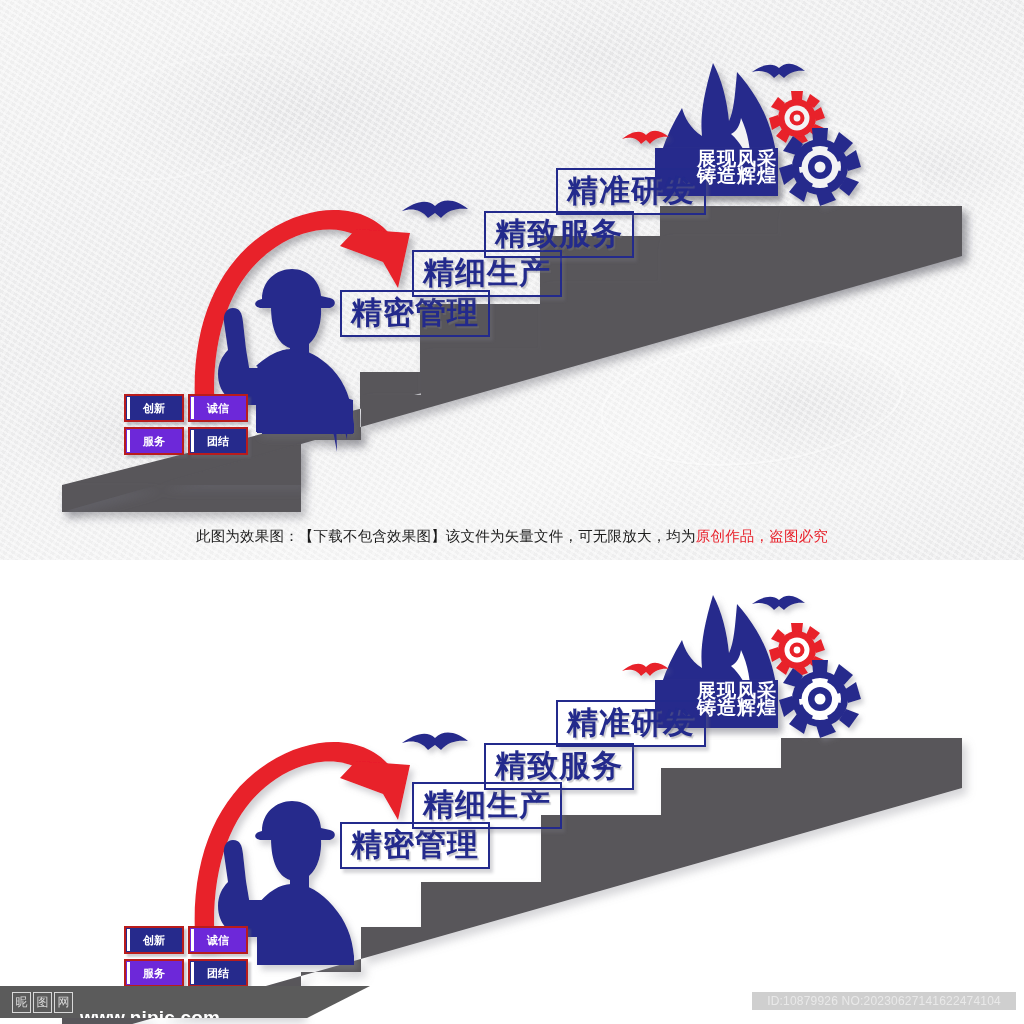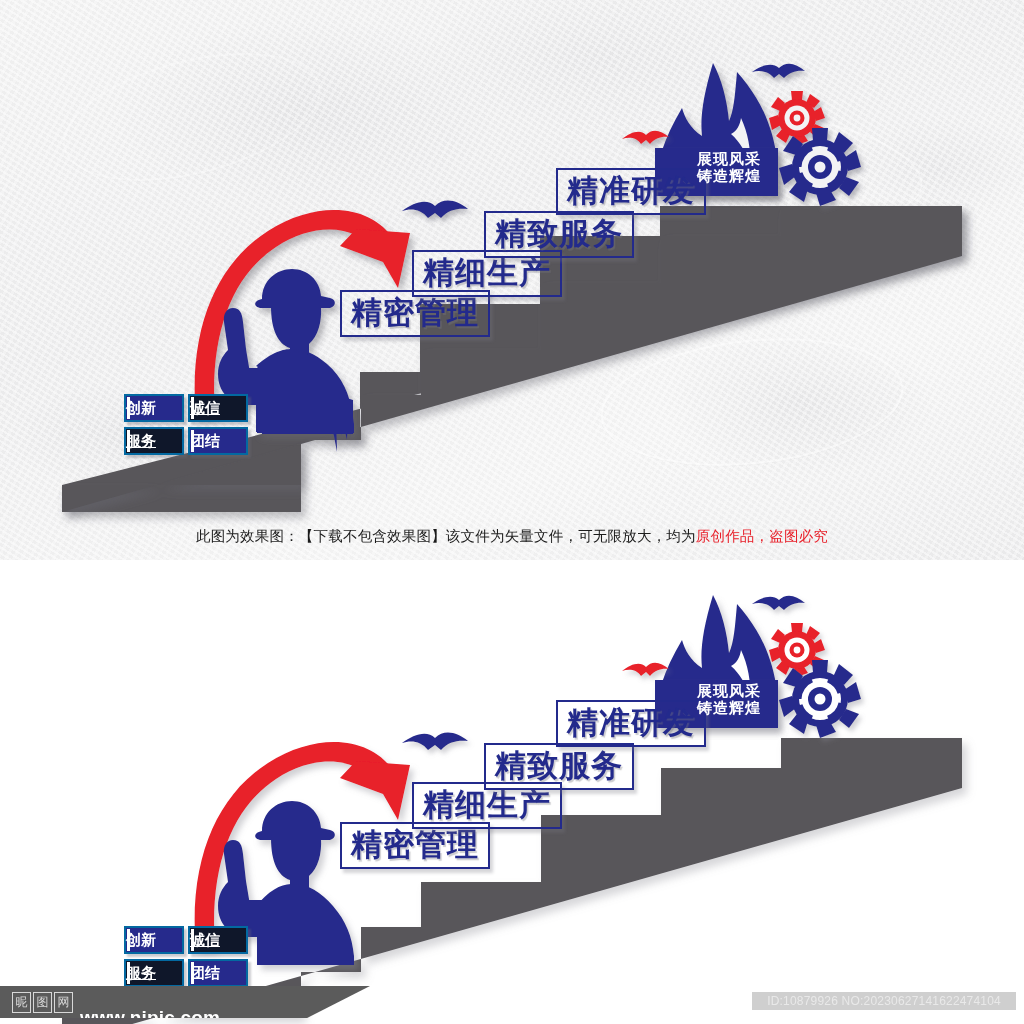--- a/index.html
+++ b/index.html
@@ -56,37 +56,38 @@
     white-space:nowrap;
     text-shadow:1.5px 2px 1px rgba(120,120,130,.38);
     box-shadow:3px 4px 3px rgba(120,120,130,.30);
   }
 
   
   .badges{position:absolute;width:132px;}
   .badge{
     display:inline-block;
     width:56px;height:24px;line-height:24px;
-    color:#ffffff;font-weight:bold;font-size:15px;
+    text-align:center;
+    color:#ffffff;font-weight:bold;font-size:11px;
     margin:0 4px 5px 0;
-    border:2px solid #0369a1;
+    border:2px solid #b91c1c;
     box-shadow:2.5px 3px 2px rgba(110,110,120,.35);
     position:relative;
     letter-spacing:0px;
   }
   .badge:before{
     content:"";position:absolute;left:1px;top:1px;bottom:1px;width:3px;background:#ffffff;
   }
   .badge.blue{background:#262a8c;}
-  .badge.red{background:#0f172a;text-decoration:underline;}
+  .badge.red{background:#6d28d9;}
 
   
   .flametext{
     position:absolute;
-    color:#ffffff;font-weight:bold;font-size:15px;line-height:17px;
+    color:#ffffff;font-weight:bold;font-size:19px;line-height:17px;
     letter-spacing:1px;white-space:nowrap;text-align:center;
   }
 
   
   .caption{
     position:absolute;left:0;top:527px;width:1024px;
     text-align:center;font-size:14.5px;color:#1b1b1b;
     letter-spacing:.2px;white-space:nowrap;
   }
   .caption .hl{color:#e8202a;}

